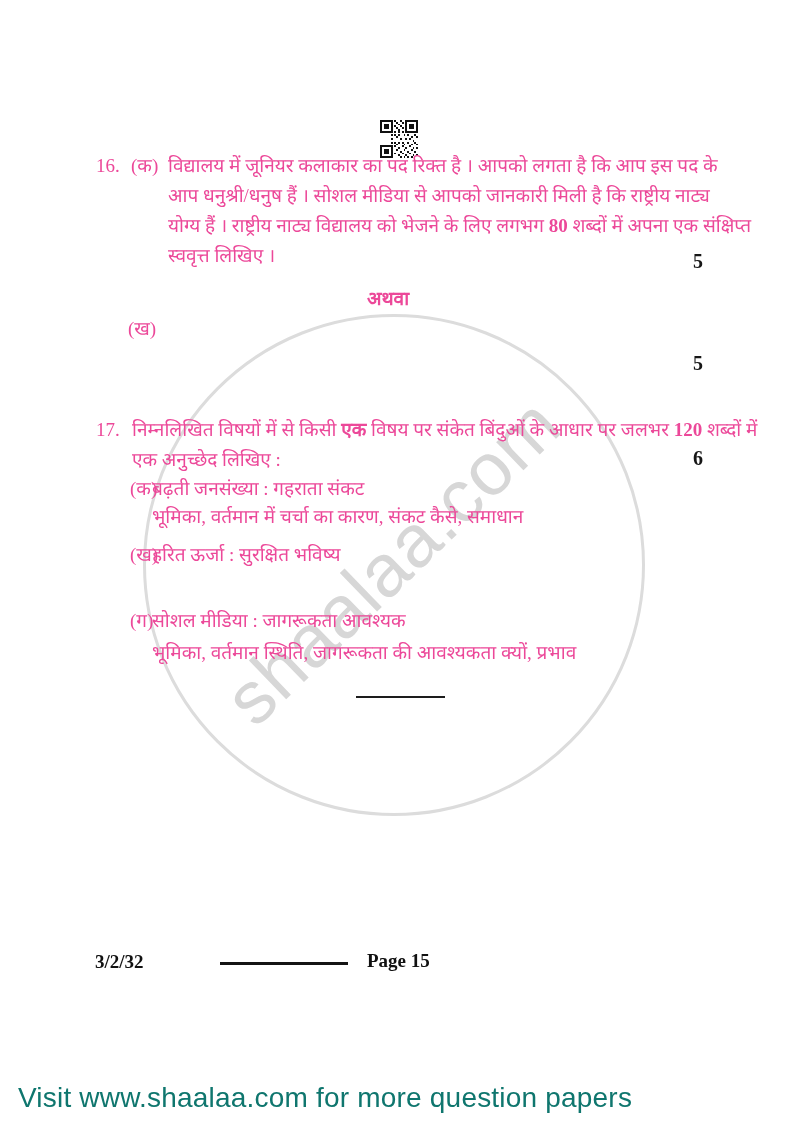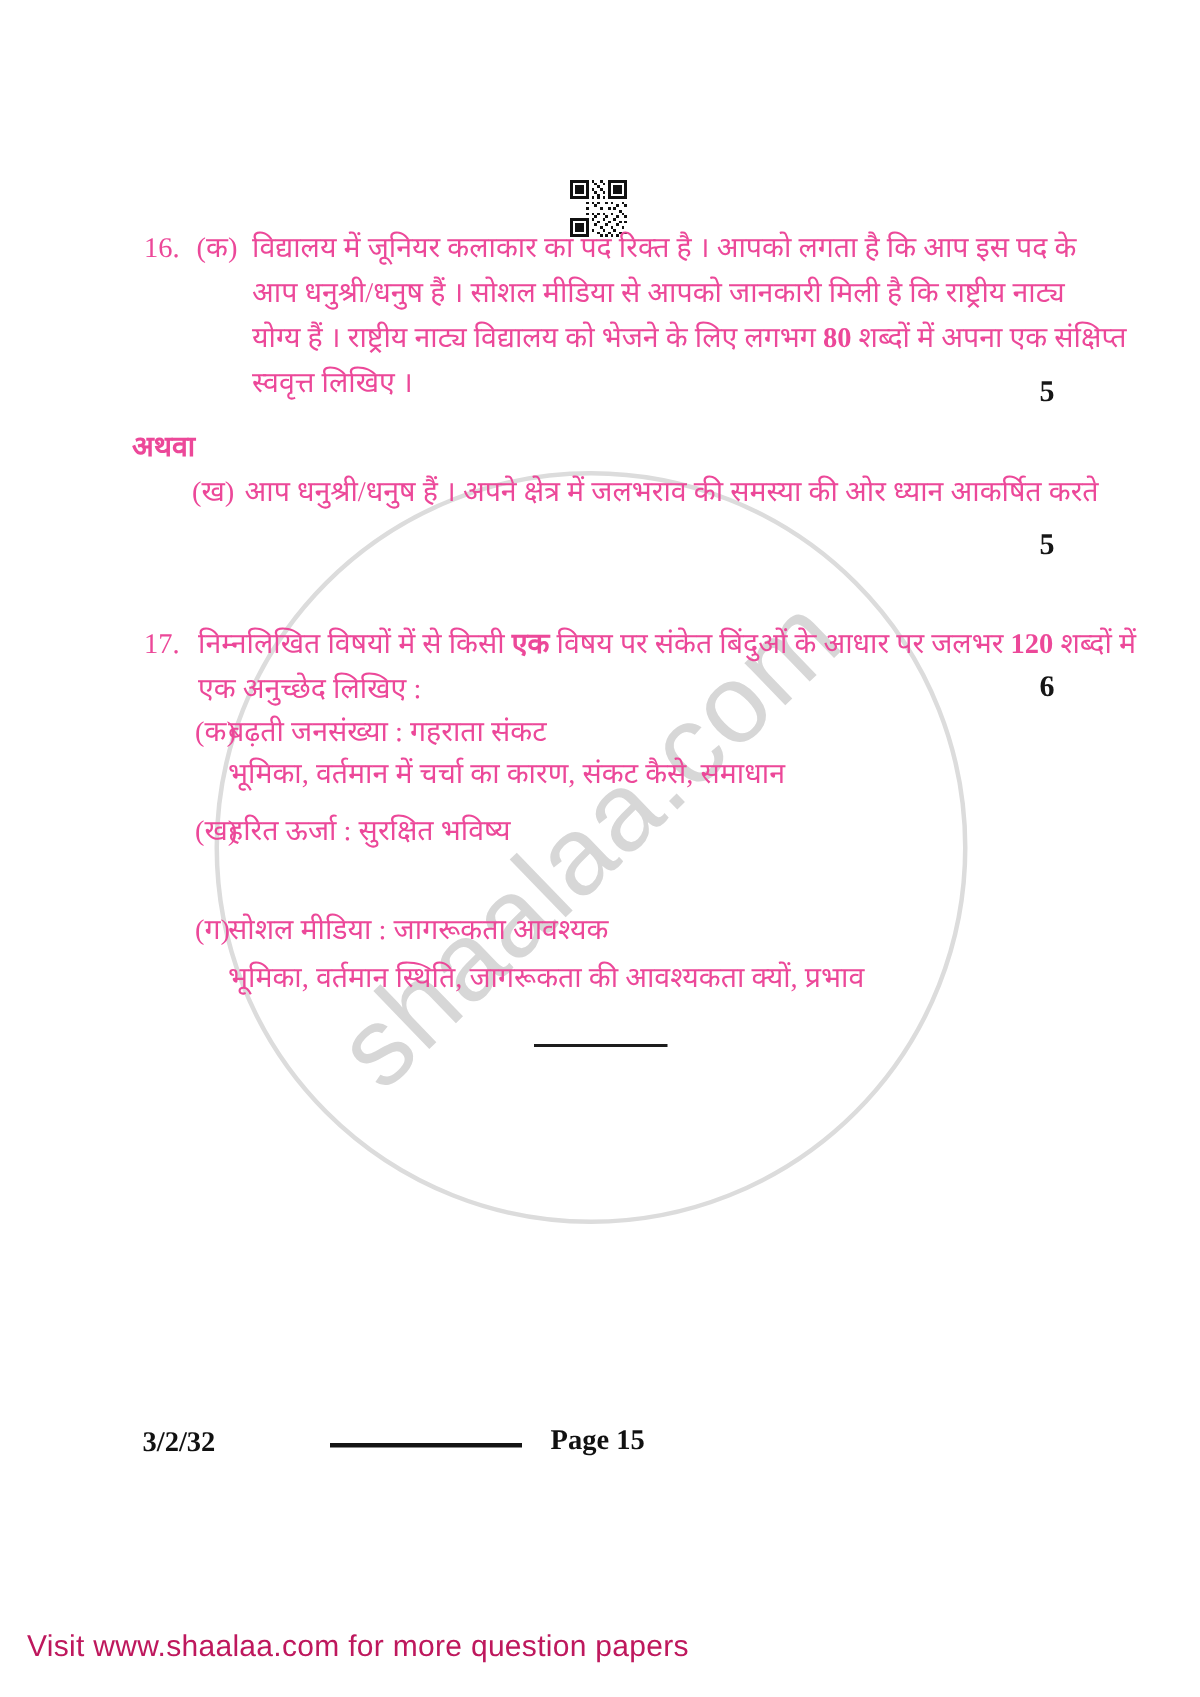--- a/index.html
+++ b/index.html
@@ -9,34 +9,34 @@
   }
   .page{position:absolute;left:0;top:0;width:800px;height:1131px;overflow:hidden;background:#ffffff;}
   .abs{position:absolute;}
   .hindi{
     font-size:19px;line-height:30px;white-space:nowrap;
     font-family:"Liberation Serif","DejaVu Serif",serif;color:#ec4899;
   }
   .jline{text-align:justify;text-align-last:justify;text-justify:inter-word;}
   .bold{font-weight:700;}
   b{font-weight:700;}
-  .center{text-align:left;}
+  .center{text-align:center;}
   .marks{
     font-family:"Liberation Serif","DejaVu Serif",serif;font-weight:700;
     font-size:20px;line-height:26px;color:#161616;
   }
   .rule{height:2px;background:#1d1d1d;}
   .rule.thick{height:3px;background:#141414;}
   .footer-text{
     font-family:"Liberation Serif","DejaVu Serif",serif;font-weight:700;
     font-size:19px;line-height:24px;color:#111111;white-space:nowrap;
   }
   .bottom-note{
     font-family:"Liberation Sans","DejaVu Sans",sans-serif;
-    font-size:20px;line-height:26px;color:#be185d;white-space:nowrap;letter-spacing:0.2px;
+    font-size:28px;line-height:26px;color:#0f766e;white-space:nowrap;letter-spacing:0.2px;
   }
   .wm-circle{
     position:absolute;left:143px;top:314px;width:502px;height:502px;
     border:3px solid #dcdcdc;border-radius:50%;box-sizing:border-box;
   }
   .wm-text{
     position:absolute;left:92px;top:511px;width:600px;height:100px;
     display:flex;align-items:center;justify-content:center;
     transform:rotate(-44deg);transform-origin:center center;
     font-family:"Liberation Sans","DejaVu Sans",sans-serif;
@@ -133,23 +133,20 @@
     <div class="hindi jline"><span>विद्यालय में जूनियर कलाकार का पद रिक्त है । आपको लगता है कि आप इस पद के</span></div>
     <div class="hindi jline"><span>आप धनुश्री/धनुष हैं । सोशल मीडिया से आपको जानकारी मिली है कि राष्ट्रीय नाट्य</span></div>
     <div class="hindi jline"><span>योग्य हैं । राष्ट्रीय नाट्य विद्यालय को भेजने के लिए लगभग </span><b>80</b><span> शब्दों में अपना एक संक्षिप्त</span></div>
     <div class="hindi"><span>स्ववृत्त लिखिए ।</span></div>
   </div>
   <div class="abs marks" style="left:693px;top:248px">5</div>
 
   <div class="abs hindi bold center" style="left:88px;top:284px;width:600px">अथवा</div>
 
   <div class="abs hindi" style="left:128px;top:314px">(ख)</div>
-  <div class="abs" style="left:163px;top:314px;width:512px">
-    <div class="hindi jline"><span>आप धनुश्री/धनुष हैं । अपने क्षेत्र में जलभराव की समस्या की ओर ध्यान आकर्षित करते</span></div>
-  </div>
   <div class="abs marks" style="left:693px;top:350px">5</div>
 
   <div class="abs hindi" style="left:96px;top:415px">17.</div>
   <div class="abs" style="left:132px;top:415px;width:568px">
     <div class="hindi jline"><span>निम्नलिखित विषयों में से किसी </span><b>एक</b><span> विषय पर संकेत बिंदुओं के आधार पर जलभर </span><b>120</b><span> शब्दों में</span></div>
     <div class="hindi"><span>एक अनुच्छेद लिखिए :</span></div>
   </div>
   <div class="abs marks" style="left:693px;top:445px">6</div>
 
   <div class="abs hindi" style="left:130px;top:474px">(क)</div>

